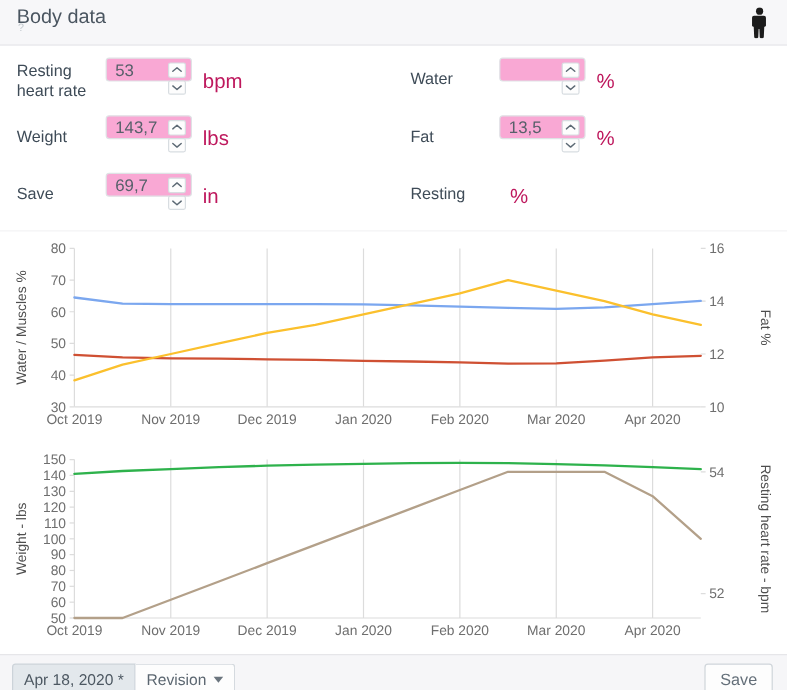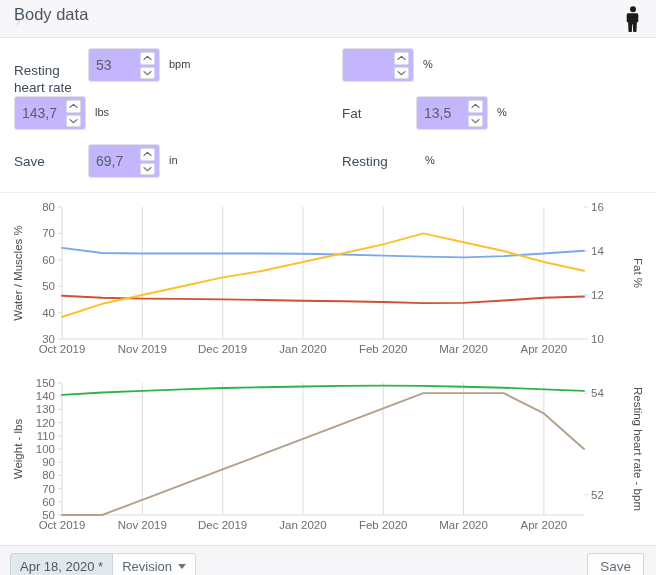--- a/index.html
+++ b/index.html
@@ -38,26 +38,26 @@
     box-sizing:border-box;
     border-bottom:1px solid #f0f0f2;
   }
   .col{width:328px;box-sizing:border-box;padding-left:14px;}
   .field{display:flex;align-items:flex-start;height:38px;margin-bottom:10px;}
   .field-label{
     width:74px;flex:0 0 74px;
     font-size:13.5px;color:#3e4b57;line-height:17px;
     padding-top:9px;
   }
-  .field-label.two-line{padding-top:2px;margin-top:12px;}
+  .field-label.two-line{padding-top:2px;}
   .spin-wrap{
     position:relative;
-    width:72px;height:34px;
+    width:72px;height:20px;
     border:1px solid #dfe2e5;border-radius:3px;
-    background:#c4b5fd;box-sizing:border-box;
+    background:#f9a8d4;box-sizing:border-box;
     display:flex;align-items:center;
   }
   .spin-input{
     border:0;outline:0;background:transparent;
     font-family:"Liberation Sans", sans-serif;
     font-size:14px;color:#57606a;
     width:44px;padding:0 0 0 7px;
     height:30px;
   }
   .spinner{
@@ -67,21 +67,21 @@
   }
   .spin-btn{
     width:15px;height:12.5px;
     border:1px solid #d8dde1;border-radius:2px;
     background:#fdfdfd;
     display:flex;align-items:center;justify-content:center;
     box-sizing:border-box;
   }
   .chev{display:block;}
   .unit{
-    font-size:11px;color:#404040;
+    font-size:17px;color:#be185d;
     padding-top:10px;padding-left:9px;
   }
 
   
   .charts{flex:1;display:flex;flex-direction:column;background:#fff;}
   .chart-box{position:relative;}
   .chart-svg{display:block;}
 
   
   .footer{
@@ -156,20 +156,21 @@
               <svg class="chev" width="9" height="6" viewBox="0 0 9 6">
                   <path d="M1 1.6 L4.5 4.6 L8 1.6" fill="none" stroke="#5d6a75" stroke-width="1.2" stroke-linecap="round" stroke-linejoin="round"></path>
                 </svg>
             </span>
           </span>
         </div>
         <div class="unit">bpm</div>
       </div>
 
       <div class="field">
+        <div class="field-label">Weight</div>
         <div class="spin-wrap">
           <input class="spin-input" type="text" value="143,7" style="">
           <span class="spinner">
             <span class="spin-btn">
               <svg class="chev" width="9" height="6" viewBox="0 0 9 6">
                   <path d="M1 4.4 L4.5 1.4 L8 4.4" fill="none" stroke="#5d6a75" stroke-width="1.2" stroke-linecap="round" stroke-linejoin="round"></path>
                 </svg>
             </span>
             <span class="spin-btn">
               <svg class="chev" width="9" height="6" viewBox="0 0 9 6">
@@ -199,20 +200,21 @@
           </span>
         </div>
         <div class="unit">in</div>
       </div>
 
     </div>
 
     <div class="col">
 
       <div class="field">
+        <div class="field-label">Water</div>
         <div class="spin-wrap">
           <span class="spinner">
             <span class="spin-btn">
               <svg class="chev" width="9" height="6" viewBox="0 0 9 6">
                   <path d="M1 4.4 L4.5 1.4 L8 4.4" fill="none" stroke="#5d6a75" stroke-width="1.2" stroke-linecap="round" stroke-linejoin="round"></path>
                 </svg>
             </span>
             <span class="spin-btn">
               <svg class="chev" width="9" height="6" viewBox="0 0 9 6">
                   <path d="M1 1.6 L4.5 4.6 L8 1.6" fill="none" stroke="#5d6a75" stroke-width="1.2" stroke-linecap="round" stroke-linejoin="round"></path>

